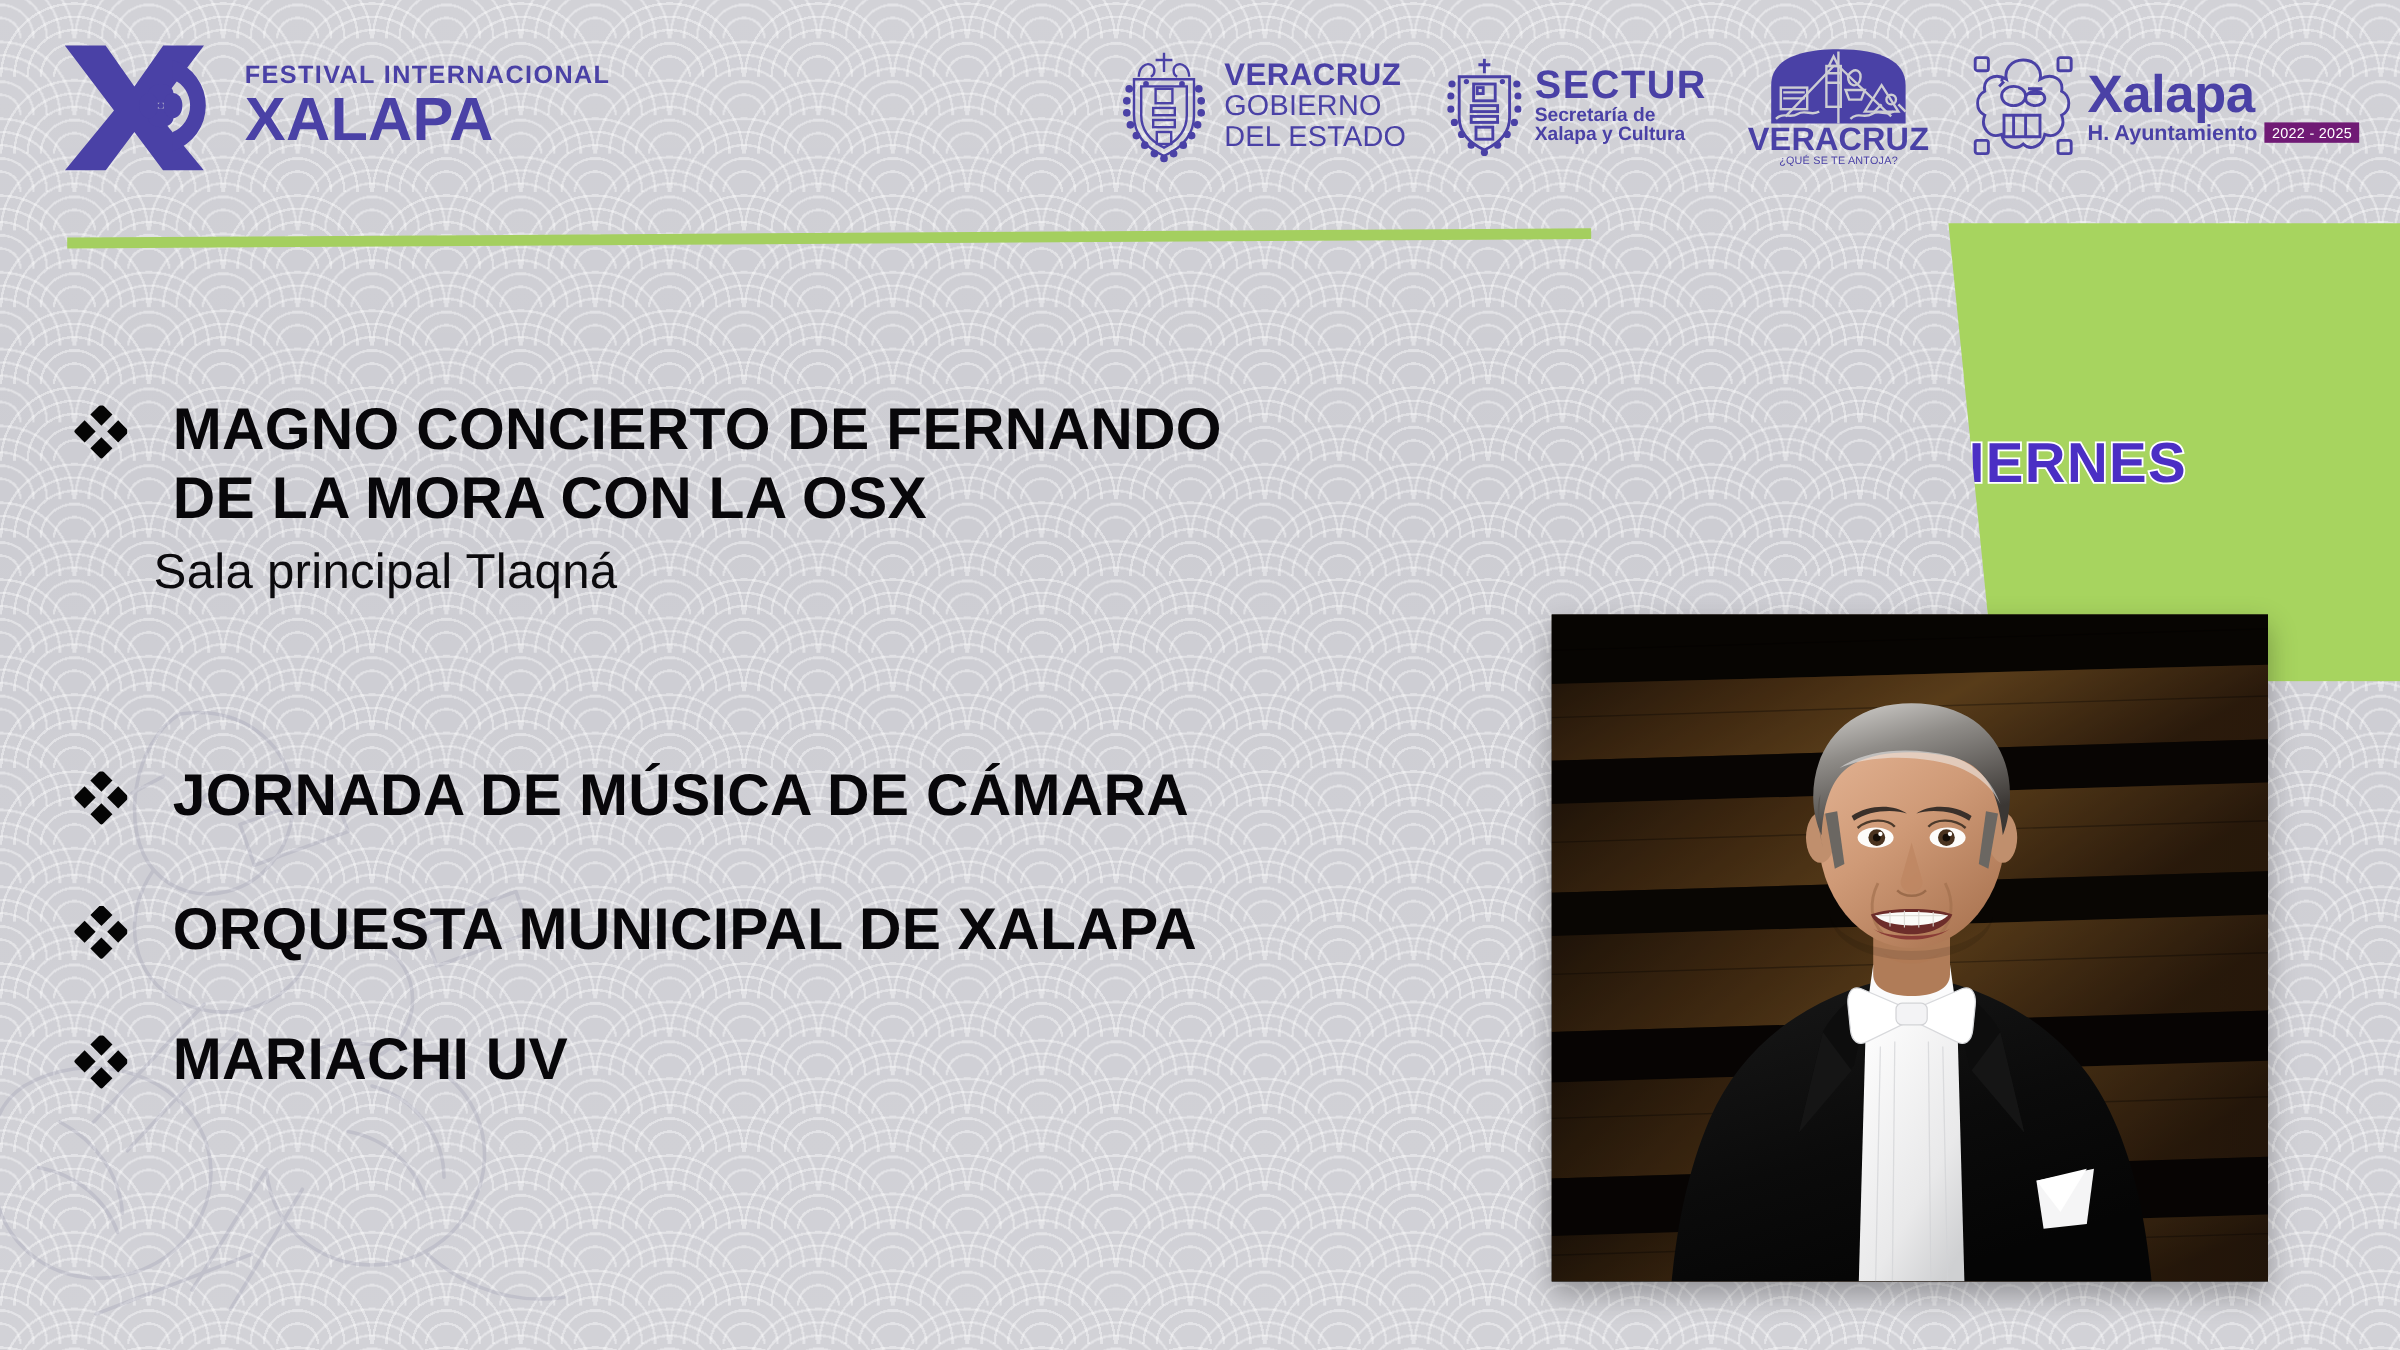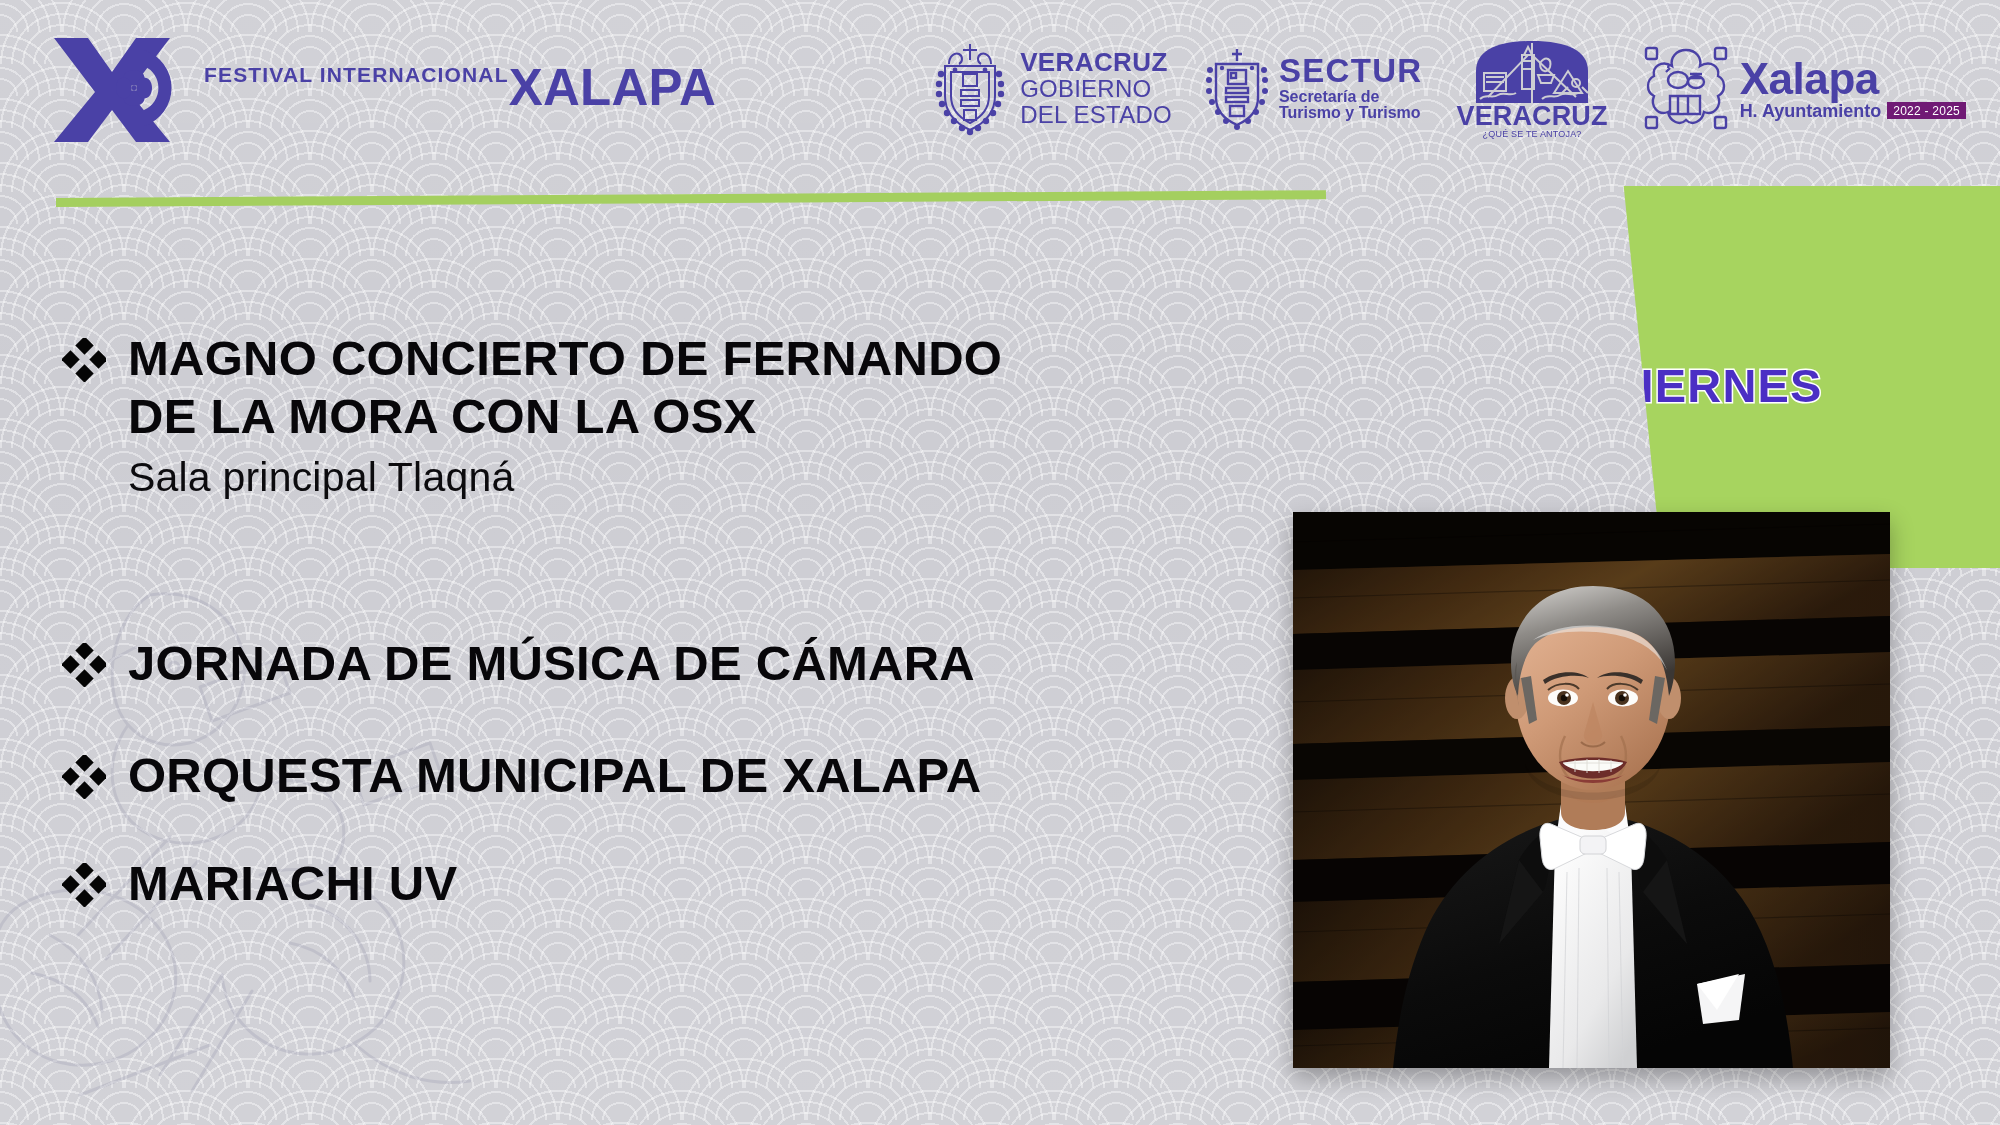--- a/index.html
+++ b/index.html
@@ -31,21 +31,21 @@
     opacity:.30;pointer-events:none;
   }
   .watermark svg{width:100%;height:100%;display:block;}
 
   
   .header{position:absolute;left:0;top:0;width:2000px;height:190px;}
 
   .fest-logo{position:absolute;left:52px;top:34px;display:flex;align-items:center;gap:22px;}
   .fest-mark{width:130px;height:108px;flex:0 0 auto;}
   .fest-mark svg{width:100%;height:100%;display:block;}
-  .fest-words{display:flex;line-height:1;}
+  .fest-words{display:flex;flex-direction:column;line-height:1;}
   .fest-l1{font-size:21px;font-weight:700;letter-spacing:.055em;color:#4a41a6;margin-bottom:3px;}
   .fest-l2{font-size:51px;font-weight:800;letter-spacing:.005em;color:#4a41a6;line-height:.95;}
   .fest-l3{display:flex;align-items:baseline;gap:7px;}
   .fest-ysu{font-size:23px;font-weight:700;color:#4a41a6;letter-spacing:.02em;}
   .fest-cultura{font-size:42px;font-weight:800;color:#4a41a6;letter-spacing:.005em;}
 
   
   .gov-row{position:absolute;right:34px;top:36px;display:flex;align-items:center;gap:34px;height:104px;}
   .gov{display:flex;align-items:center;gap:11px;height:100%;}
   .crest{flex:0 0 auto;}
@@ -105,21 +105,21 @@
   .program{position:absolute;left:62px;top:330px;width:1180px;}
   .item{display:flex;align-items:flex-start;gap:22px;}
   .bullet{flex:0 0 auto;width:44px;height:44px;margin-top:8px;}
   .bullet svg{width:100%;height:100%;display:block;}
   .item-body{flex:1 1 auto;}
   .item-title{
     font-size:49px;font-weight:800;color:#08070a;letter-spacing:.005em;
     line-height:1.18;text-transform:uppercase;
     font-stretch:condensed;
   }
-  .item-title .l{display:block;}
+  .item-title .l{display:block;margin-left:16px;}
   .item-venue{
     font-size:41px;font-weight:400;color:#0c0b0e;line-height:1.2;
     letter-spacing:.005em;
   }
   .gap-a{height:132px;}
   .gap-b{height:54px;}
   .gap-c{height:50px;}
 </style>
 </head>
 <body>
@@ -243,21 +243,21 @@
                 <circle cx="59" cy="34" r="3"></circle>
               <circle cx="58" cy="24" r="3"></circle>
               <circle cx="16" cy="22" r="2.2"></circle>
                 <circle cx="46" cy="22" r="2.2"></circle>
             </g>
           </svg>
         </span>
         <span class="gov-txt">
           <span class="sec-1">SECTUR</span>
           <span class="sec-2">Secretaría de</span>
-          <span class="sec-3">Turismo y Turismo</span>
+          <span class="sec-3">Xalapa y Cultura</span>
         </span>
       </div>
 
       <div class="vtur">
         <span class="crest">
           <svg width="128" height="68" viewBox="0 0 128 68" fill="none" stroke="#4a41a6" stroke-width="2.2">
             <path d="M8 66 V34 C8 14 28 4 64 4 C100 4 120 14 120 34 V66Z" fill="#4a41a6" stroke="none"></path>
             <g stroke="#cdcdd3" stroke-width="2" fill="none">
               <path d="M64 6 V66"></path>
               <path d="M20 60 L60 18 M64 18 L108 60"></path>

